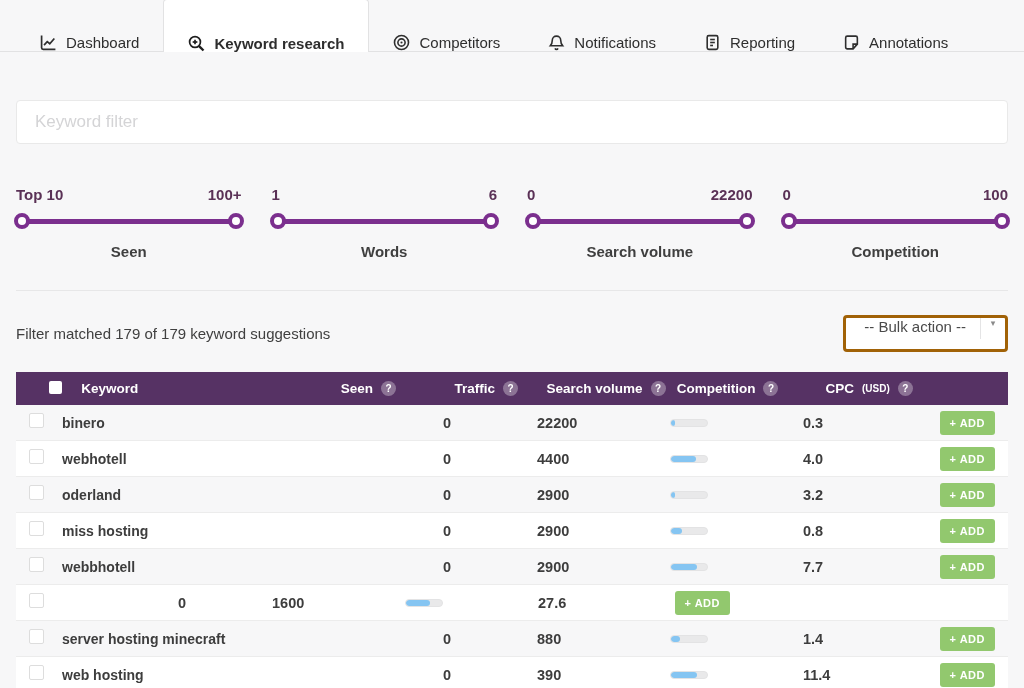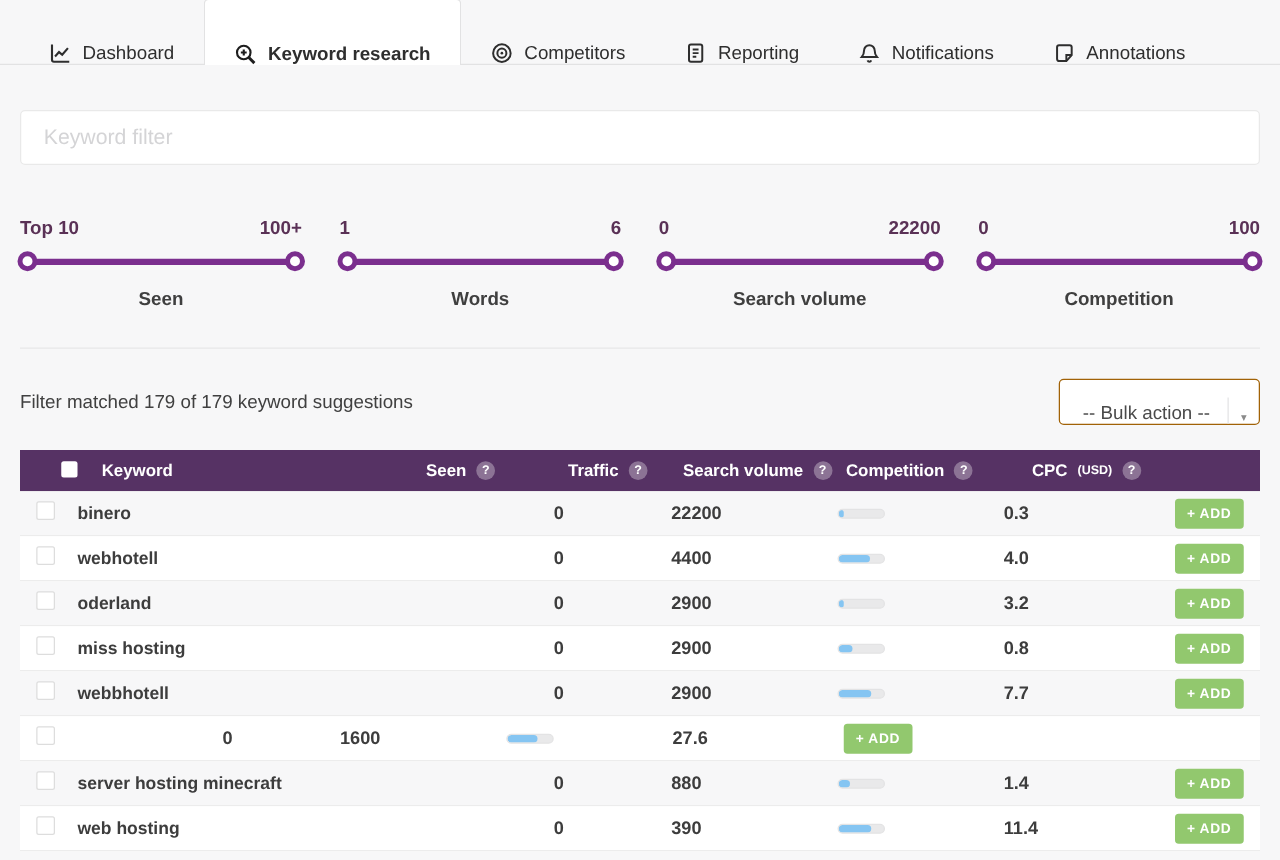--- a/index.html
+++ b/index.html
@@ -10,21 +10,21 @@
   .tabbar { display:flex; align-items:flex-end; height:52px; padding-left:16px;
     border-bottom:1px solid #e2e2e3; background:#f7f7f8; }
   .tab { display:flex; align-items:flex-end; gap:9px; height:52px; padding:0 24px;
     font-size:15px; color:#2e2e2e; cursor:pointer; position:relative; }
   .tab svg { width:17px; height:17px; display:block; }
   .tab.active { background:#fff; border:1px solid #e2e2e3; border-bottom:none;
     border-radius:4px 4px 0 0; font-weight:bold; margin-bottom:-1px; height:53px; }
 
   
   .content { padding:0 16px; }
-  .keyword-filter { display:block; width:992px; height:44px; margin-top:36px;
+  .keyword-filter { display:block; width:992px; height:44px; margin-top:48px;
     border:1px solid #e9e9e9; border-radius:4px; background:#fff; padding:0 18px;
     font-size:17px; color:#1d4ed8; font-family:"Liberation Sans", sans-serif; outline:none; }
   .keyword-filter::placeholder { color:#d4d4d6; }
 
   
   .sliders { display:flex; gap:30px; margin-top:42px; }
   .slider-group { flex:1; }
   .slider-ends { display:flex; justify-content:space-between; font-size:15px;
     font-weight:bold; color:#5a3156; margin-bottom:10px; }
   .slider-row { position:relative; height:16px; }
@@ -36,22 +36,22 @@
   .slider-handle.right { right:-2px; }
   .slider-name { text-align:center; font-size:15px; font-weight:bold; color:#3f3f3f;
     margin-top:14px; }
 
   .divider { border:none; border-top:1px solid #e7e7e8; margin-top:30px; }
 
   
   .results-row { display:flex; justify-content:space-between; align-items:center;
     margin-top:24px; }
   .summary { font-size:15px; color:#404040; }
-  .bulk-select { display:flex; align-items:flex-end; height:37px; background:#fff;
-    border:1px solid #a16207; border-radius:4px; cursor:pointer; }
+  .bulk-select { display:flex; align-items:flex-start; height:37px; background:#fff;
+    border:3px solid #a16207; border-radius:4px; cursor:pointer; }
   .bulk-label { font-size:15px; color:#4a4a4a; padding:0 14px 0 18px; }
   .bulk-sep { width:1px; height:21px; background:#e4e4e5; }
   .bulk-caret { width:24px; text-align:center; font-size:9px; color:#8a8a8a; }
 
   
   .kw-table { margin-top:20px; width:992px; }
   .t-row { display:flex; align-items:center; height:36px; background:#fff;
     border-bottom:1px solid #ececec; }
   .t-row:nth-child(odd) { background:#f7f7f8; }
   .t-head { display:flex; align-items:center; height:33px;
@@ -112,36 +112,36 @@
         <circle cx="8" cy="8" r="6.6"></circle>
         <circle cx="8" cy="8" r="3.4"></circle>
         <circle cx="8" cy="8" r="1" fill="#2e2e2e" stroke="none"></circle>
       </svg>
     </span>
     <span>Competitors</span>
   </div>
   <div class="tab">
     <span>
       <svg viewBox="0 0 16 16" fill="none" stroke="#2e2e2e" stroke-width="1.5">
+        <path d="M8 2a4 4 0 0 0-4 4c0 3-1.3 4.4-1.8 5h11.6C13.3 10.4 12 9 12 6a4 4 0 0 0-4-4z"></path>
+        <path d="M6.6 13.5a1.5 1.5 0 0 0 2.8 0"></path>
+      </svg>
+    </span>
+    <span>Notifications</span>
+  </div>
+  <div class="tab">
+    <span>
+      <svg viewBox="0 0 16 16" fill="none" stroke="#2e2e2e" stroke-width="1.5">
         <rect x="3" y="1.5" width="10" height="13" rx="1.5"></rect>
         <line x1="5.8" y1="5.2" x2="10.2" y2="5.2"></line>
         <line x1="5.8" y1="8" x2="10.2" y2="8"></line>
         <line x1="5.8" y1="10.8" x2="8.5" y2="10.8"></line>
       </svg>
     </span>
     <span>Reporting</span>
-  </div>
-  <div class="tab">
-    <span>
-      <svg viewBox="0 0 16 16" fill="none" stroke="#2e2e2e" stroke-width="1.5">
-        <path d="M8 2a4 4 0 0 0-4 4c0 3-1.3 4.4-1.8 5h11.6C13.3 10.4 12 9 12 6a4 4 0 0 0-4-4z"></path>
-        <path d="M6.6 13.5a1.5 1.5 0 0 0 2.8 0"></path>
-      </svg>
-    </span>
-    <span>Notifications</span>
   </div>
   <div class="tab">
     <span>
       <svg viewBox="0 0 16 16" fill="none" stroke="#2e2e2e" stroke-width="1.5">
         <path d="M2.5 3.5a1.5 1.5 0 0 1 1.5-1.5h8a1.5 1.5 0 0 1 1.5 1.5v6l-4 4.5H4a1.5 1.5 0 0 1-1.5-1.5z"></path>
         <path d="M13.5 9.5h-4v4.5" fill="none"></path>
       </svg>
     </span>
     <span>Annotations</span>
   </div>

